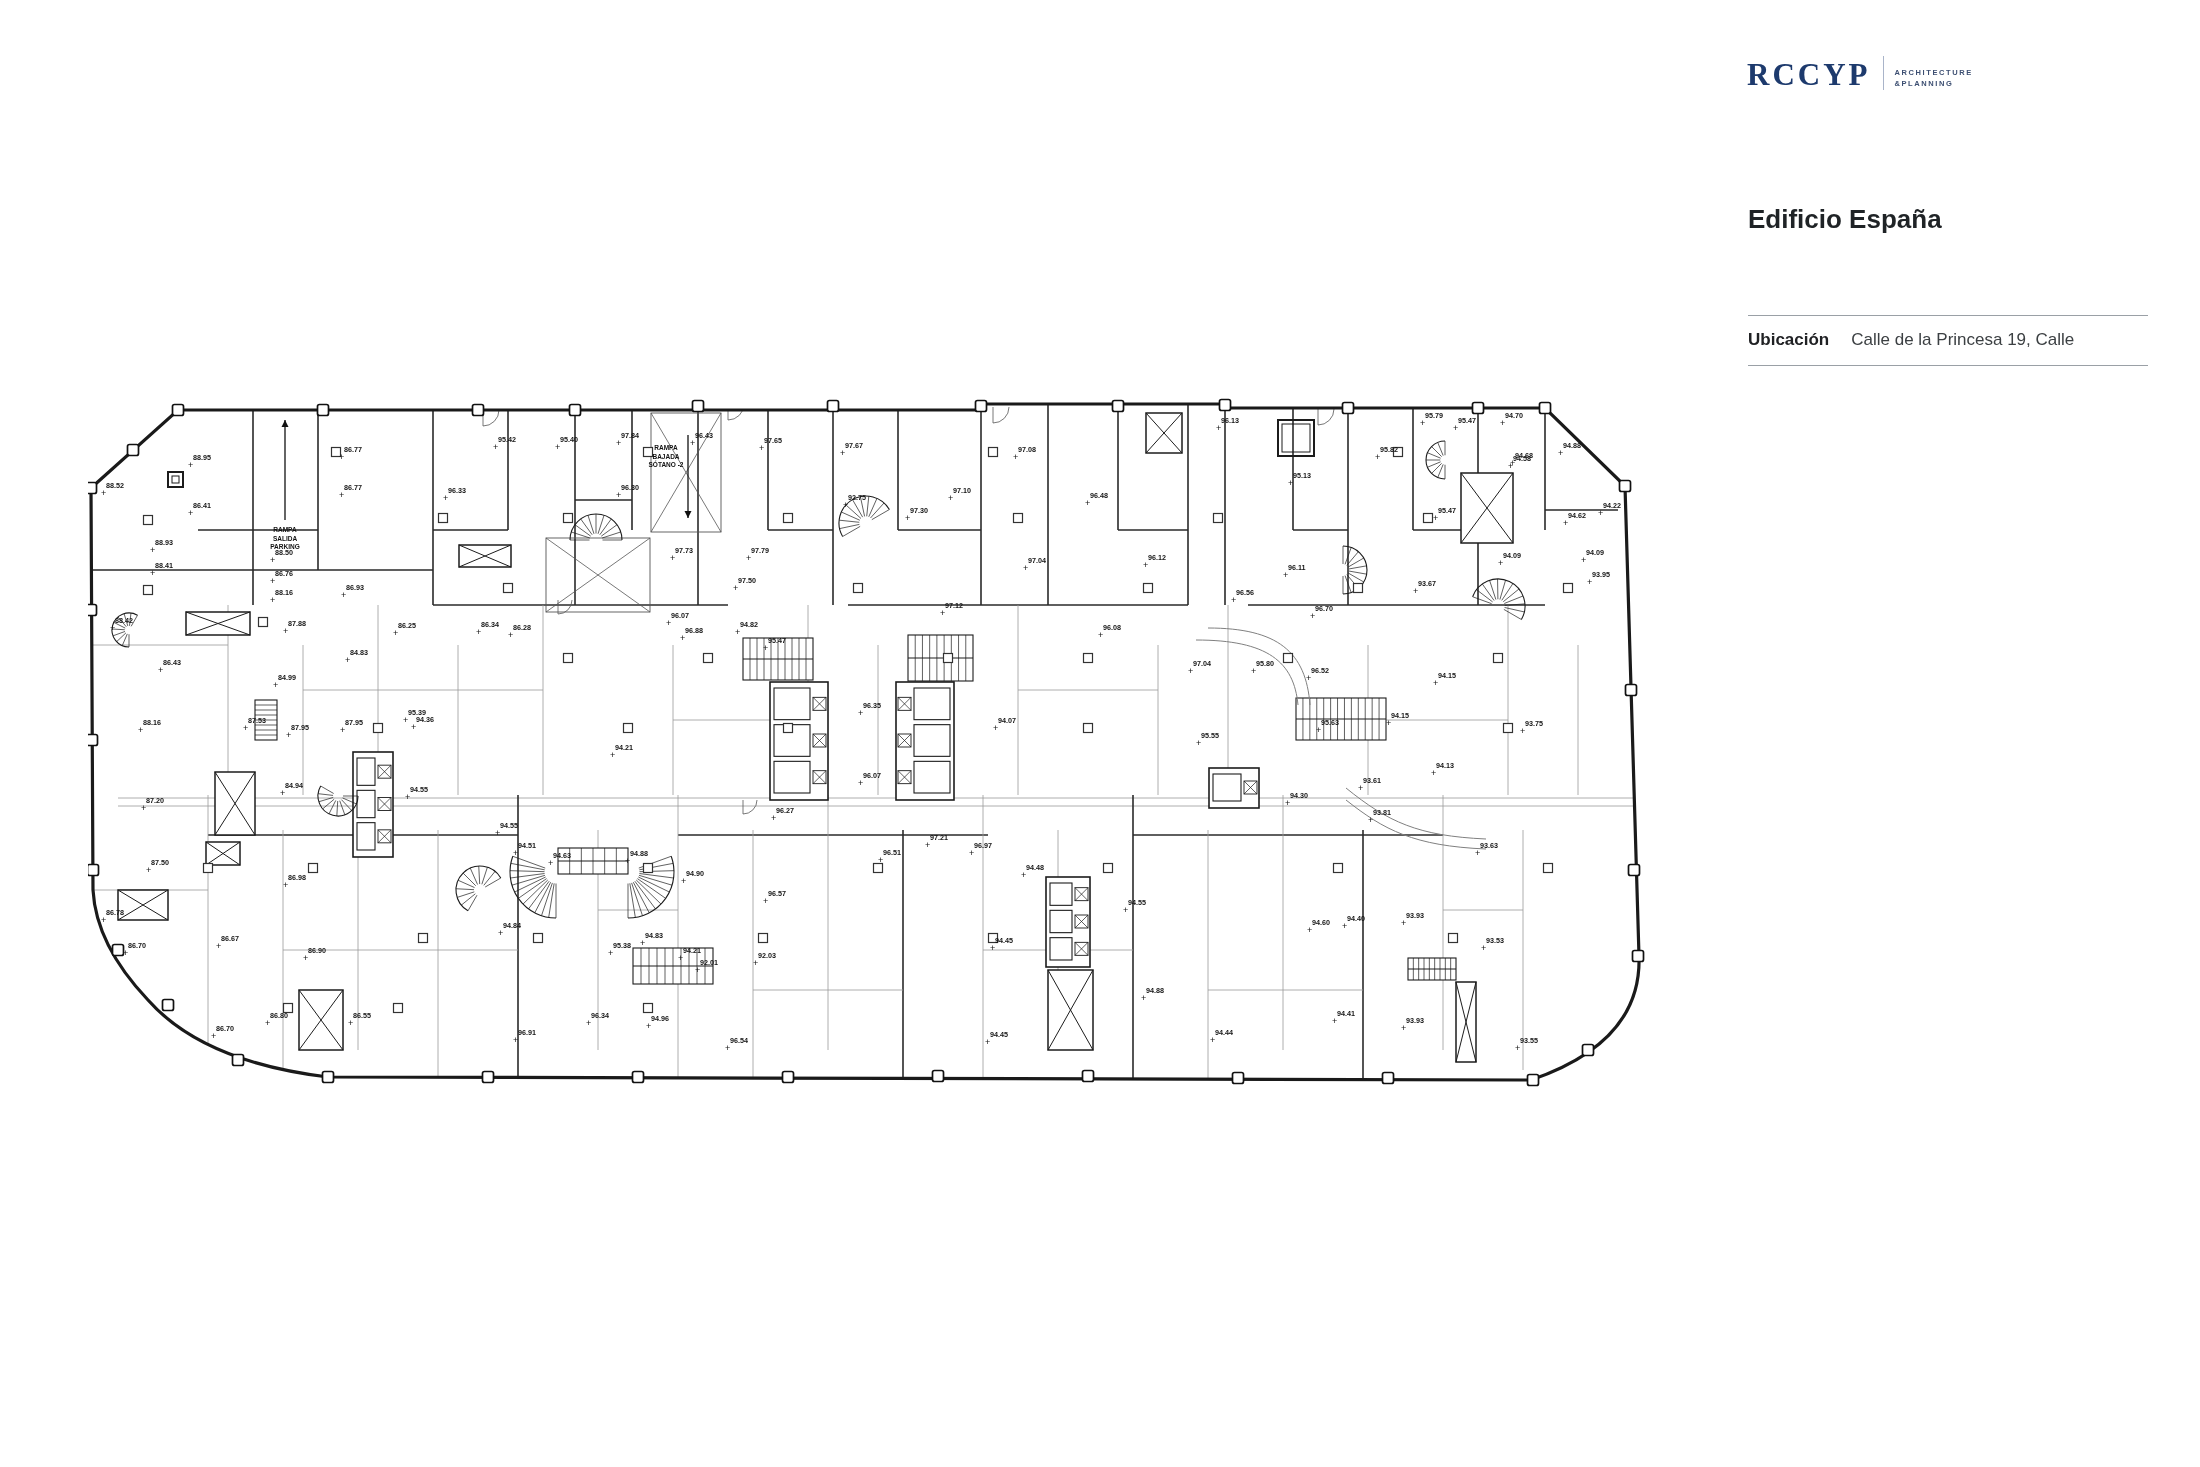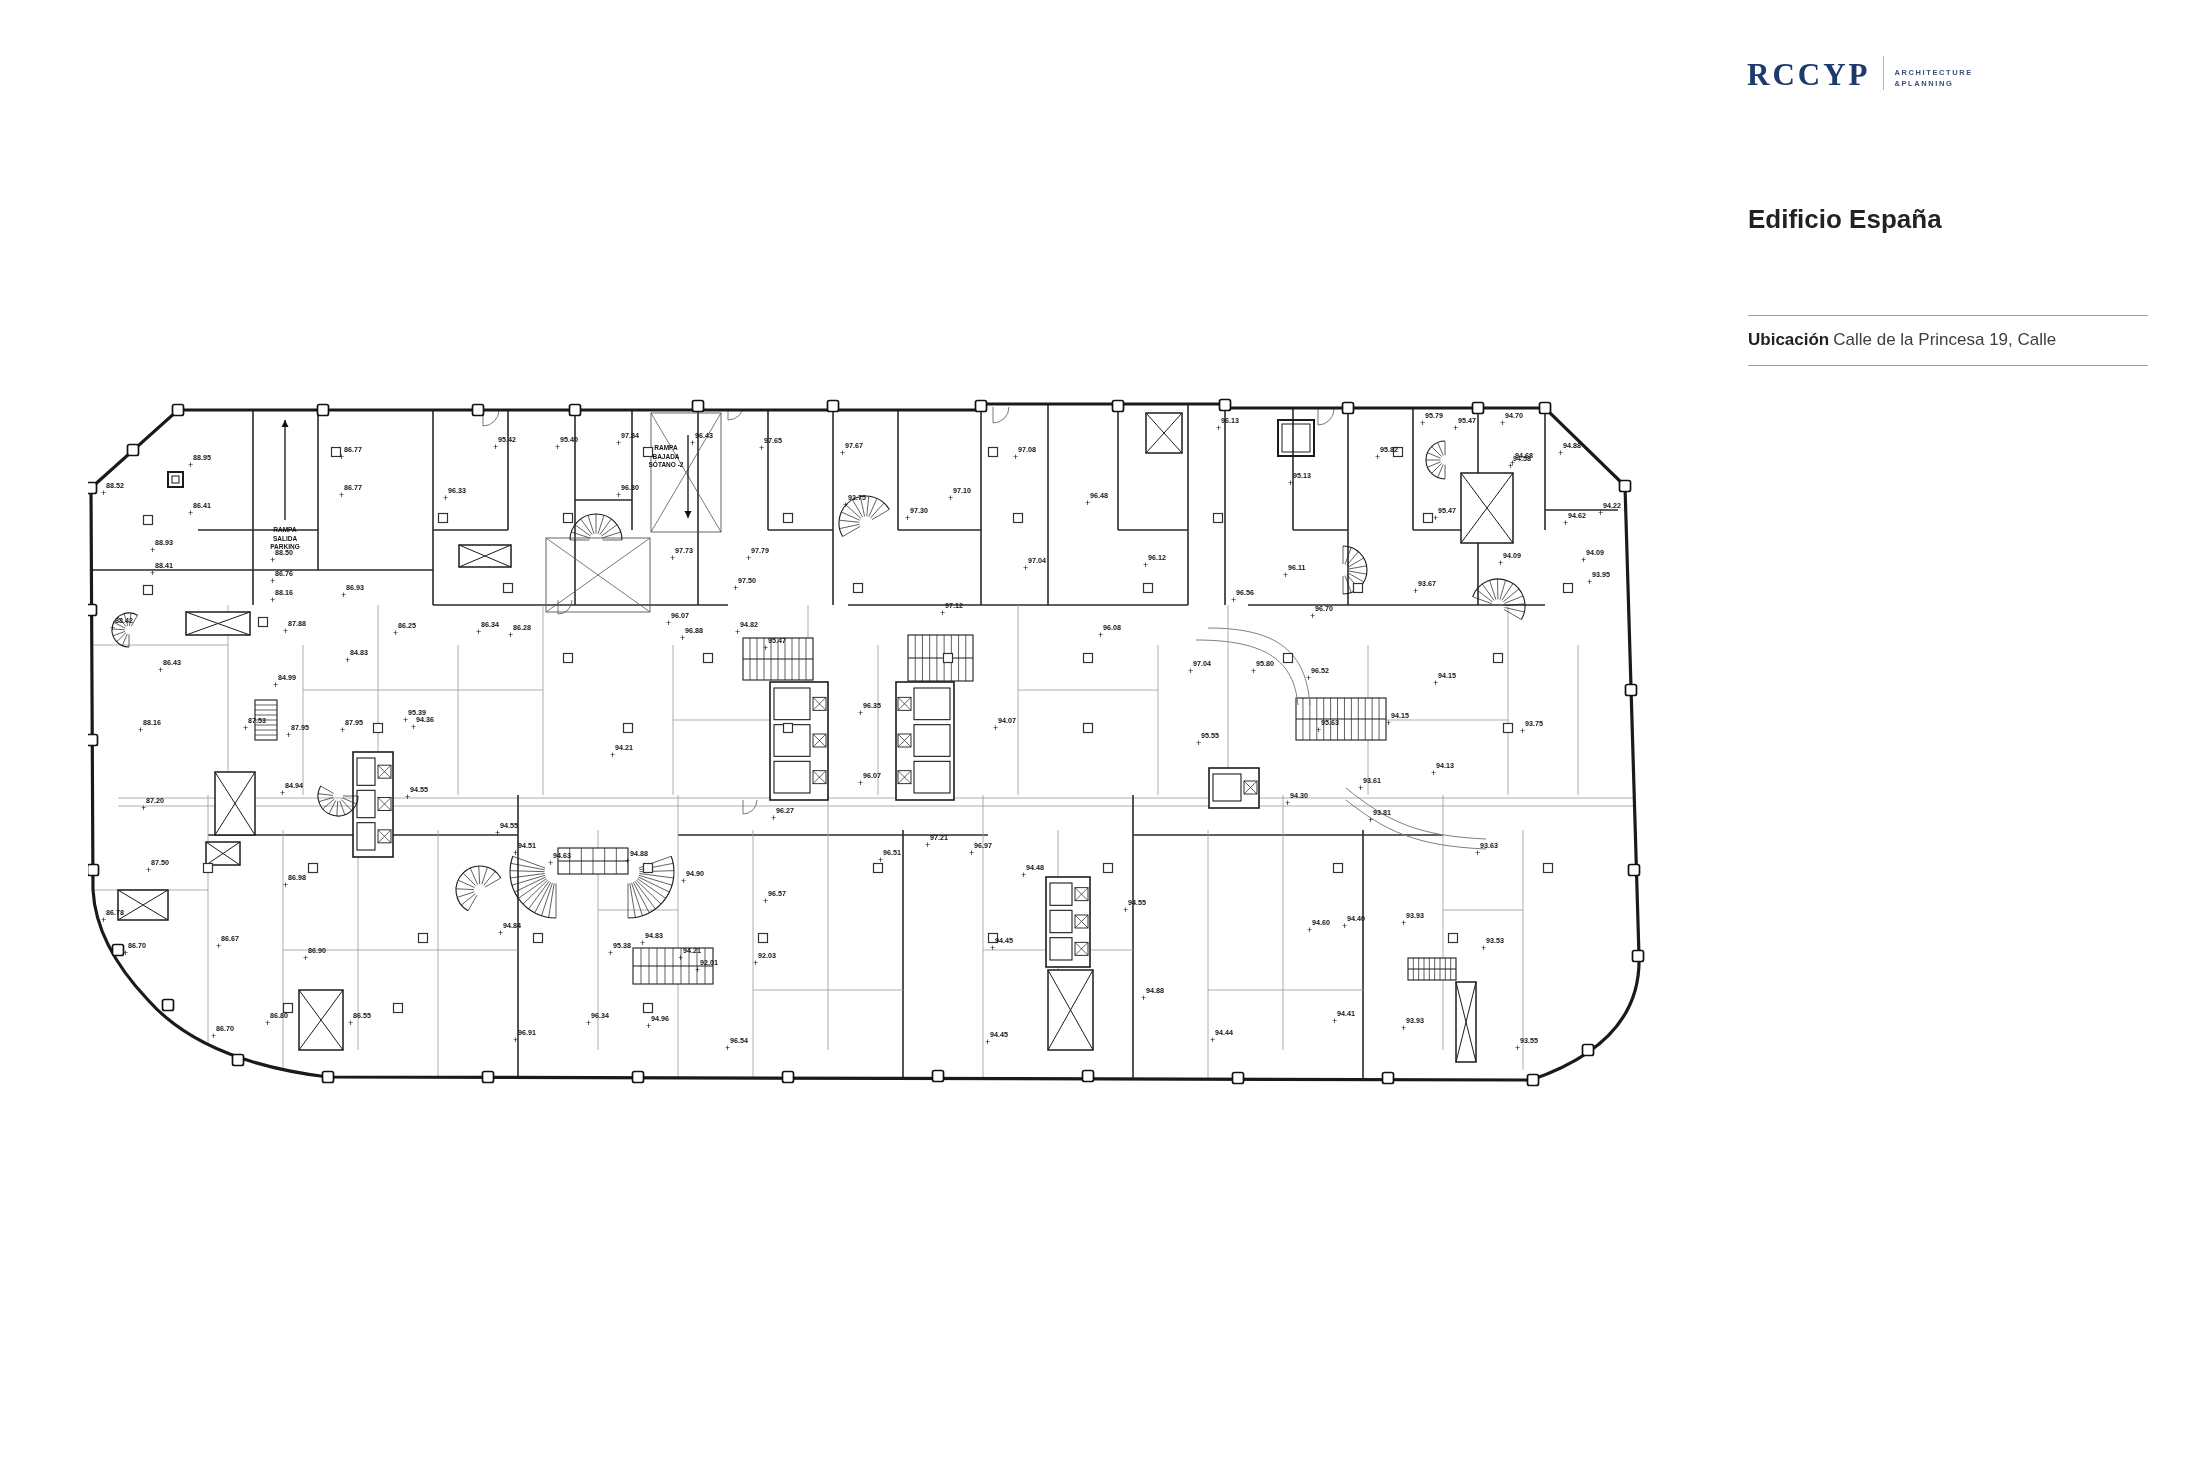--- a/index.html
+++ b/index.html
@@ -10,21 +10,21 @@
   .logo-row{position:absolute;left:0;top:50px;display:flex;align-items:flex-end;margin-top:6px;}
   .logo-word{font-family:"Liberation Serif", serif;font-weight:700;font-size:31px;
              letter-spacing:3px;line-height:1;}
   .logo-divider{width:1px;height:34px;background:#a9b4c9;margin:0 11px 0 12px;}
   .logo-tag{display:flex;flex-direction:column;justify-content:center;}
   .logo-tag span{font-size:7.5px;font-weight:700;letter-spacing:1.6px;color:#3d4f72;line-height:1.45;}
   .doc-title{position:absolute;left:1px;top:204px;font-size:26px;font-weight:700;color:#1f2326;}
   .location-block{position:absolute;left:1px;top:315px;width:400px;
                   border-top:1px solid #9aa0a6;border-bottom:1px solid #9aa0a6;
                   padding:14px 0 15px 0;font-size:17px;color:#3c4043;}
-  .location-block b{color:#202124;margin-right:4px;}
+  .location-block b{color:#202124;margin-right:22px;}
   svg text{font-family:"Liberation Sans", sans-serif;}
 </style>
 </head>
 <body>
 
 <div class="sidebar">
   <div class="logo-row">
     <span class="logo-word" id="logo-word" style="color: rgb(29, 58, 109);">RCCYP</span>
     <span class="logo-divider"></span>
     <span class="logo-tag">

